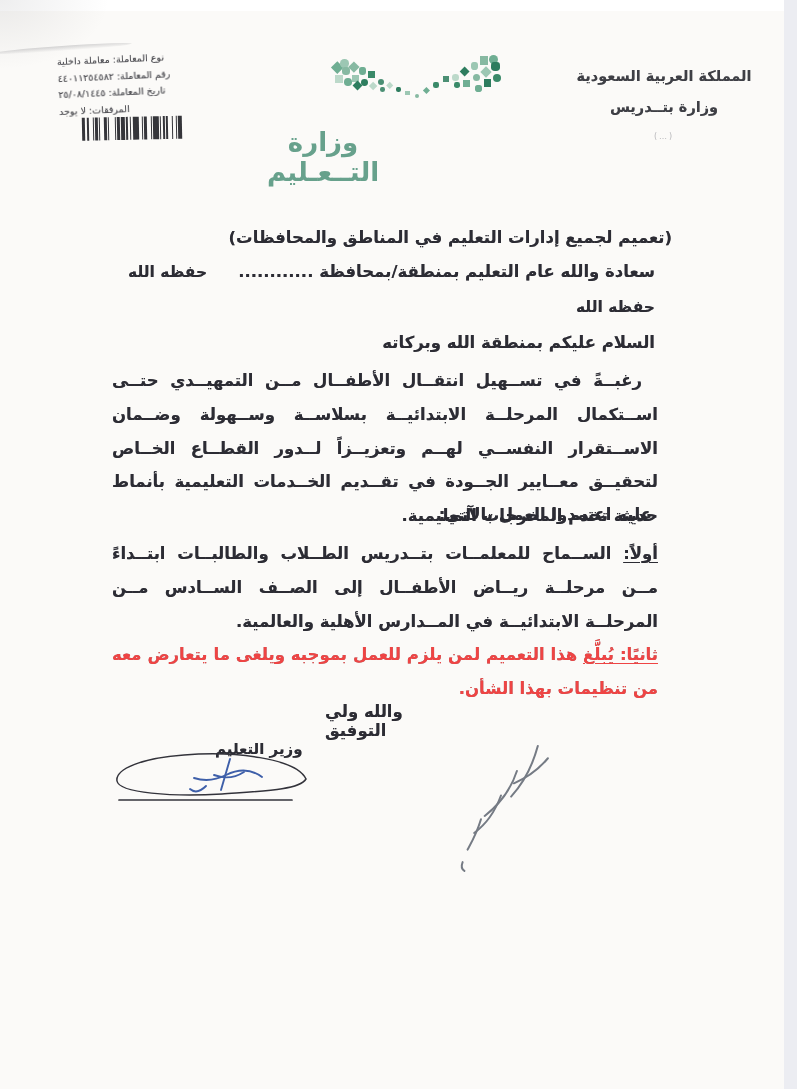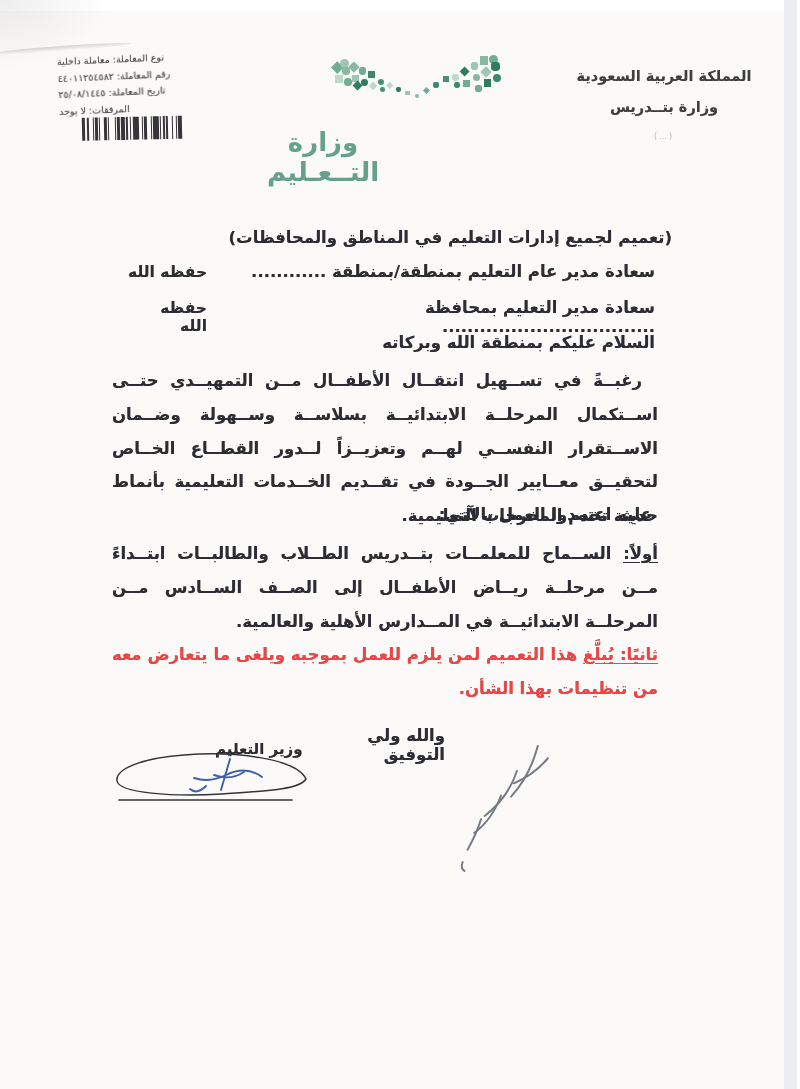--- a/index.html
+++ b/index.html
@@ -74,21 +74,21 @@
   .greeting{position:absolute;right:145px;top:333px;}
   .para{
     position:absolute;right:142px;left:112px;
     line-height:2.05;text-align:justify;text-align-last:right;
   }
   .preamble{top:364px;text-indent:16px;}
   .intro{position:absolute;right:148px;top:505px;}
   .first-item{top:537px;}
   .second-item{top:638px;}
   .u{text-decoration:underline;text-underline-offset:3px;}
-  .closing{position:absolute;left:325px;top:702px;width:120px;text-align:right;margin-top:24px;}
+  .closing{position:absolute;left:325px;top:702px;width:120px;text-align:left;}
 
   
   .sig-title{position:absolute;left:215px;top:740px;font-size:15px;}
   .sig-svg{position:absolute;left:110px;top:750px;}
   .sig-name{position:absolute;left:112px;top:809px;width:170px;text-align:center;font-size:14.5px;}
   .annot-svg{position:absolute;left:423px;top:740px;transform:rotate(-5deg);}
 </style>
 </head>
 <body>
 
@@ -194,25 +194,24 @@
 
   <div class="letterhead">
     <div class="line1">المملكة العربية السعودية</div>
     <div class="line2">وزارة بتــدريس</div>
     <div class="note">(…)</div>
   </div>
 
   <div class="txt subject" style="color: rgb(44, 44, 52);">(تعميم لجميع إدارات التعليم في المناطق والمحافظات)</div>
 
   <div class="txt addr-row addr1" style="color: rgb(44, 44, 52);">
-    <span>سعادة مدير عام التعليم بمنطقة/بمنطقة ............</span>
+    <span>سعادة والله عام التعليم بمنطقة/بمحافظة ............</span>
     <span class="suffix">حفظه الله</span>
   </div>
   <div class="txt addr-row addr2" style="color: rgb(44, 44, 52);">
-    <span>سعادة مدير التعليم بمحافظة ..................................</span>
     <span class="suffix">حفظه الله</span>
   </div>
 
   <div class="txt greeting" style="color: rgb(44, 44, 52);">السلام عليكم بمنطقة الله وبركاته</div>
 
   <div class="txt para preamble" style="color: rgb(44, 44, 52);">رغبــةً في تســهيل انتقــال الأطفــال مــن التمهيــدي حتــى اســتكمال المرحلــة الابتدائيــة بسلاســة وســهولة وضــمان الاســتقرار النفســي لهــم وتعزيــزاً لــدور القطــاع الخــاص لتحقيــق معــايير الجــودة في تقــديم الخــدمات التعليمية بأنماط حديثة تخدم المخرجات التعليمية.</div>
 
   <div class="txt intro" style="color: rgb(44, 44, 52);">عليه اعتمدوا العمل بالآتي:</div>
 
   <div class="txt para first-item" style="color: rgb(44, 44, 52);">

